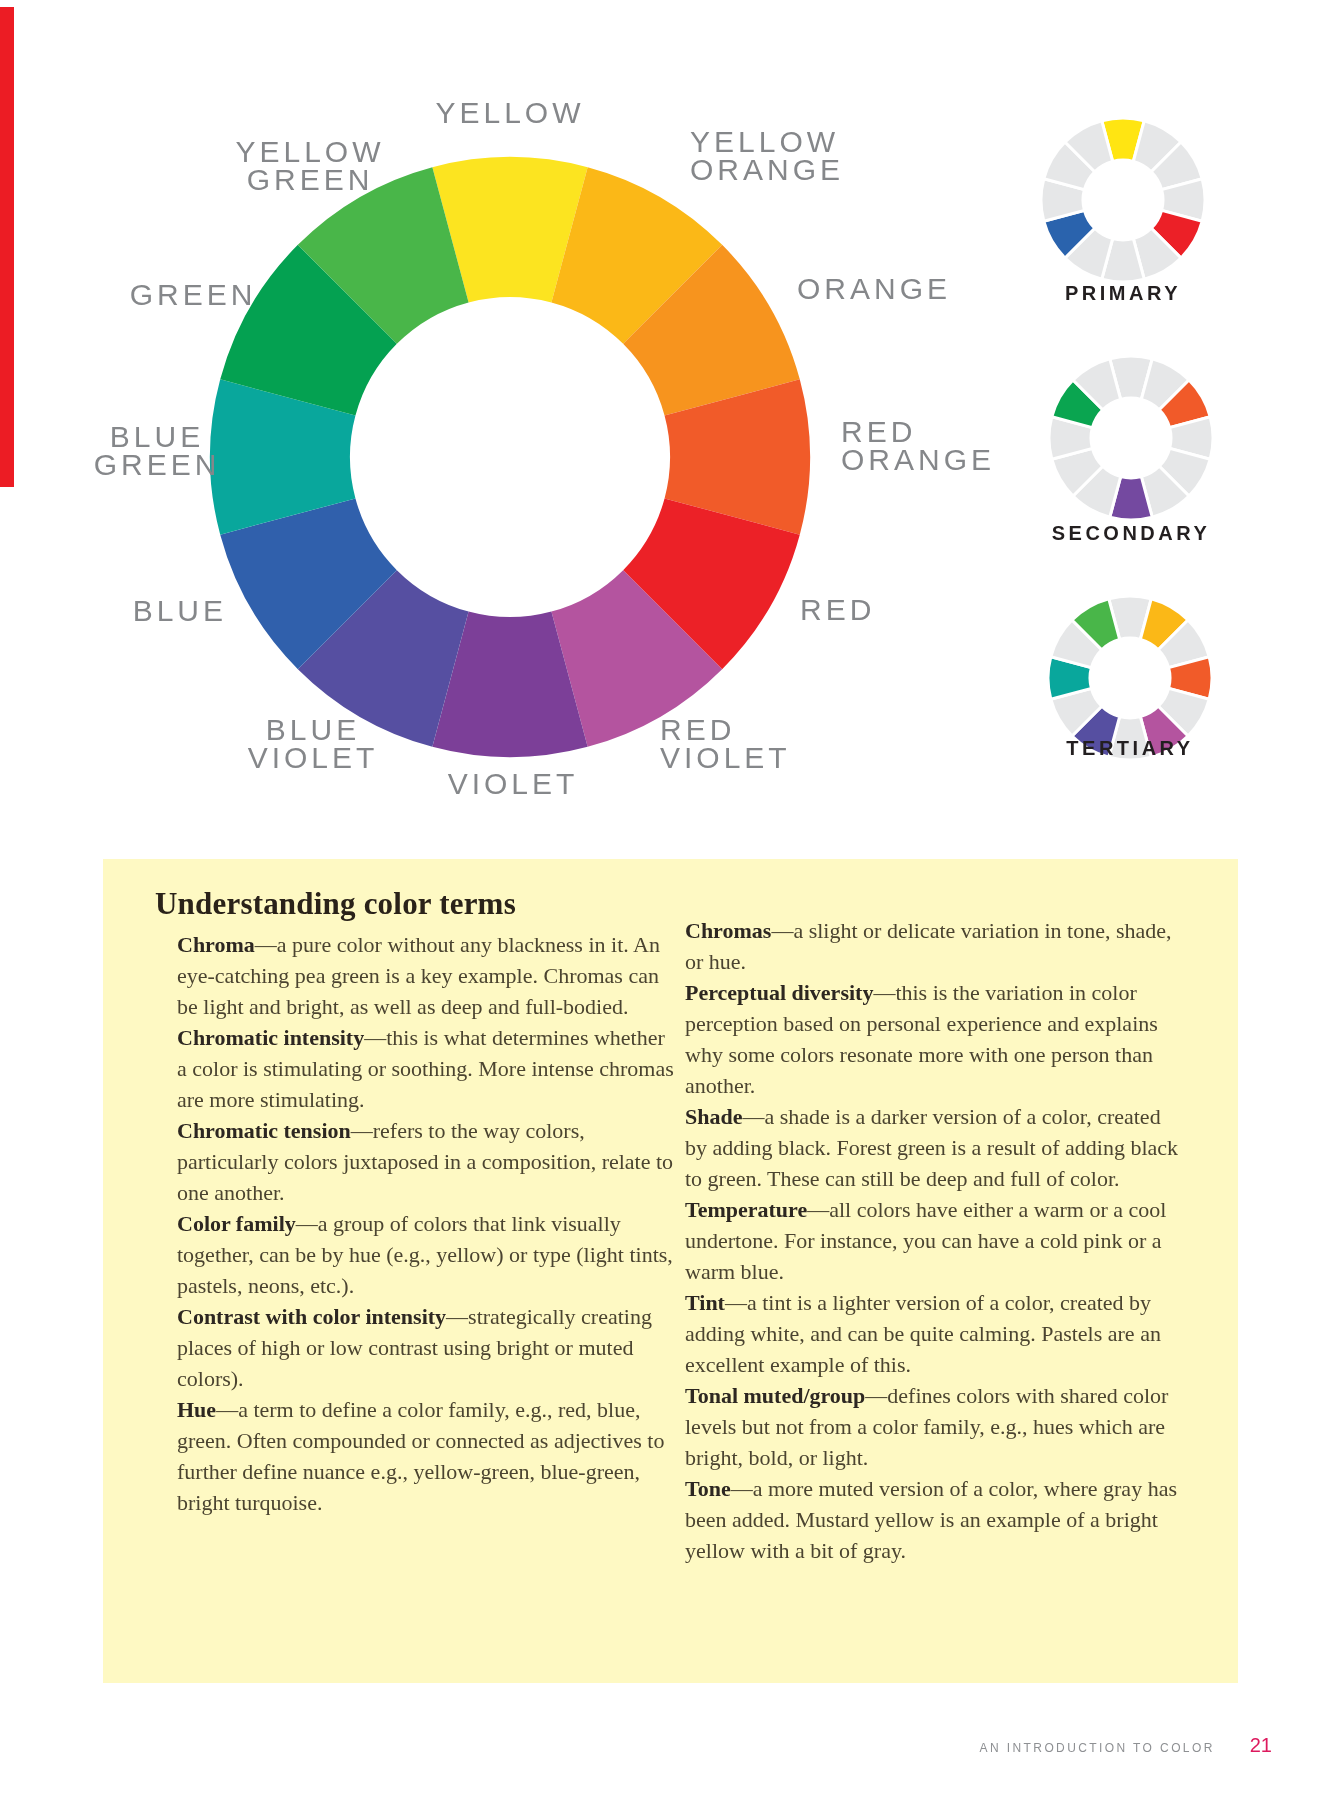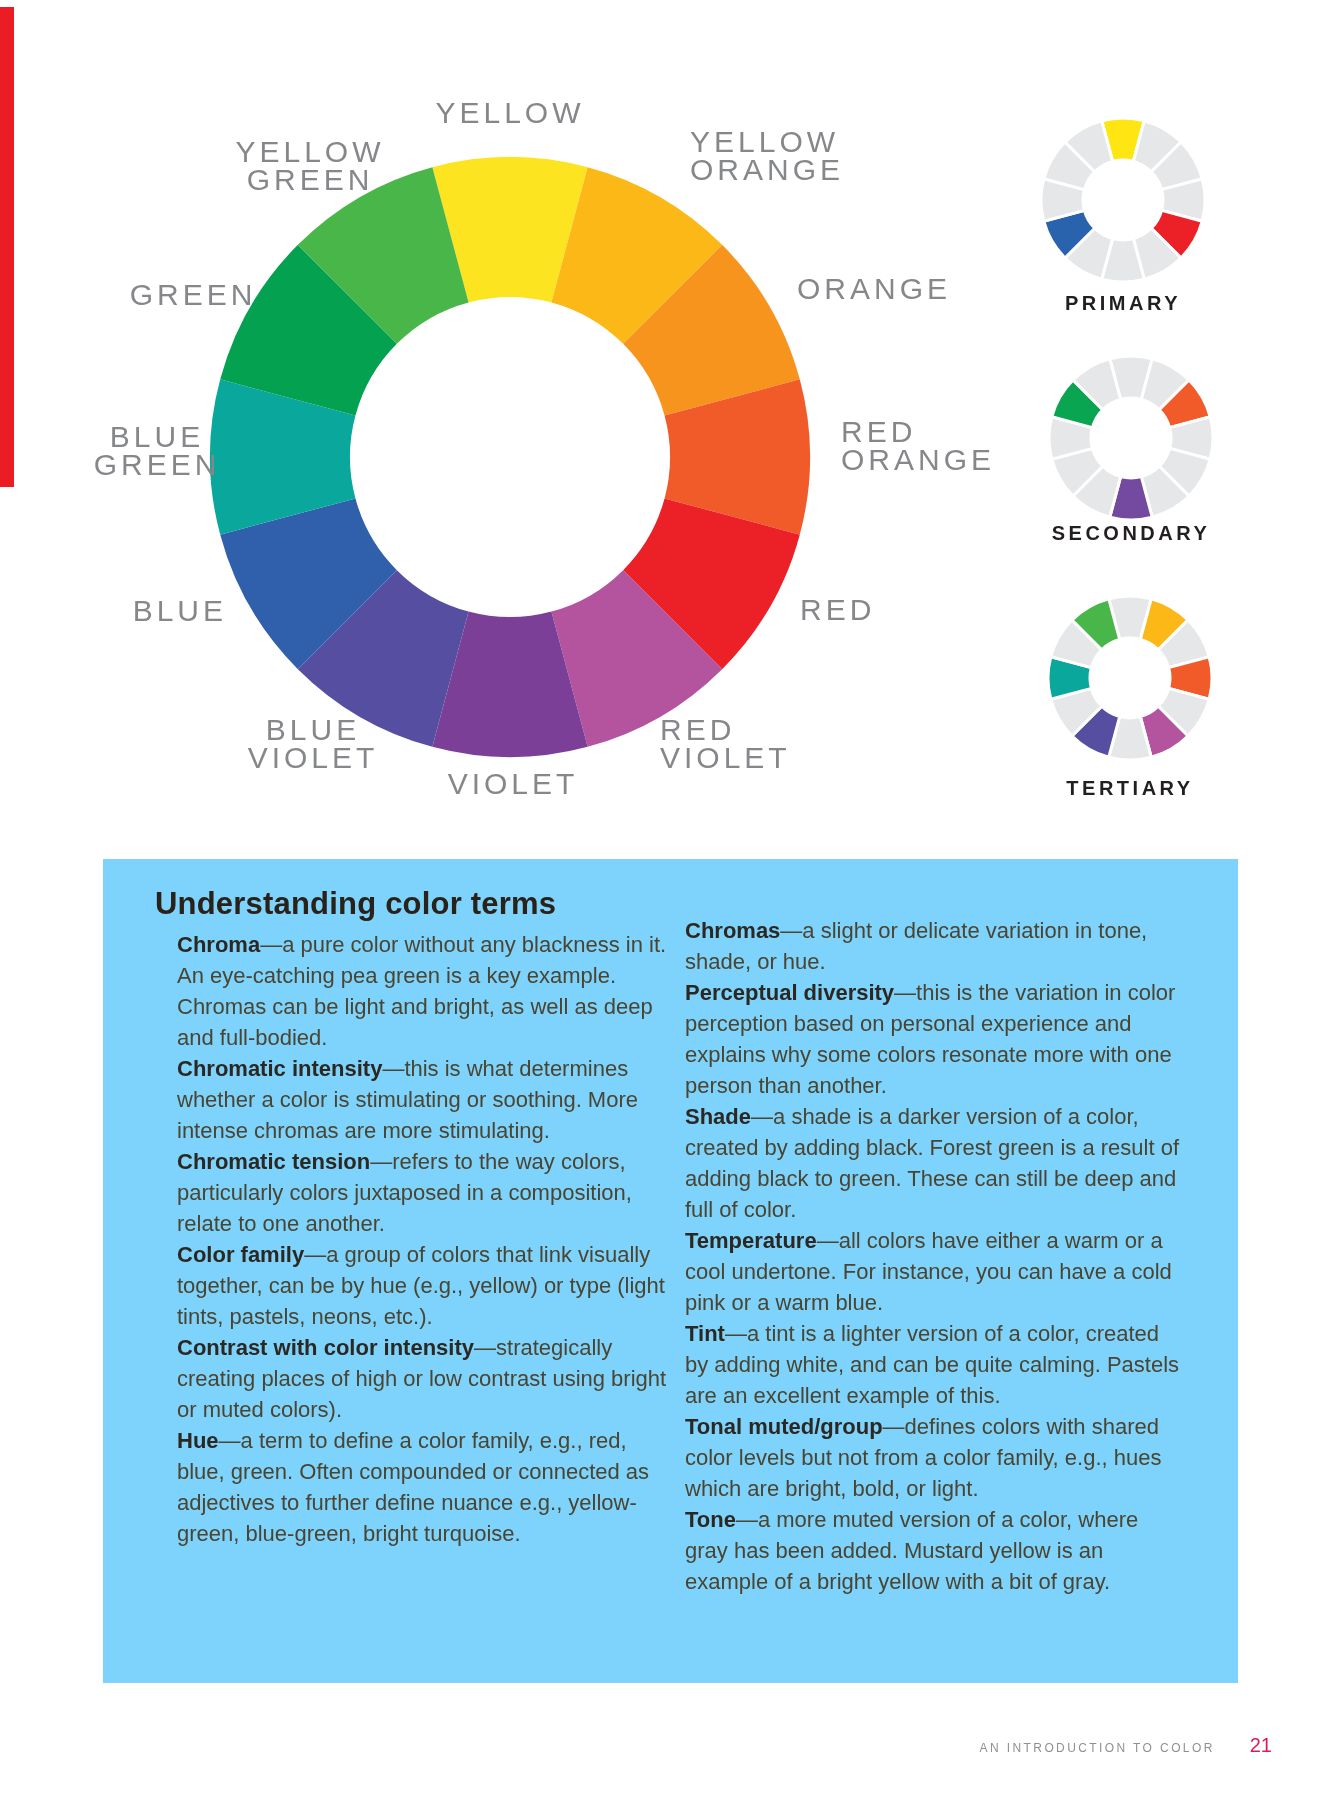--- a/index.html
+++ b/index.html
@@ -114,21 +114,21 @@
       <path d="M 166.21 65.78 A 82 82 0 0 1 166.21 108.22 L 125.64 97.35 A 40 40 0 0 0 125.64 76.65 Z" fill="#E6E7E8" stroke="#ffffff" stroke-width="3"></path>
       <path d="M 166.21 108.22 A 82 82 0 0 1 144.98 144.98 L 115.28 115.28 A 40 40 0 0 0 125.64 97.35 Z" fill="#EC2027" stroke="#ffffff" stroke-width="3"></path>
       <path d="M 144.98 144.98 A 82 82 0 0 1 108.22 166.21 L 97.35 125.64 A 40 40 0 0 0 115.28 115.28 Z" fill="#E6E7E8" stroke="#ffffff" stroke-width="3"></path>
       <path d="M 108.22 166.21 A 82 82 0 0 1 65.78 166.21 L 76.65 125.64 A 40 40 0 0 0 97.35 125.64 Z" fill="#E6E7E8" stroke="#ffffff" stroke-width="3"></path>
       <path d="M 65.78 166.21 A 82 82 0 0 1 29.02 144.98 L 58.72 115.28 A 40 40 0 0 0 76.65 125.64 Z" fill="#E6E7E8" stroke="#ffffff" stroke-width="3"></path>
       <path d="M 29.02 144.98 A 82 82 0 0 1 7.79 108.22 L 48.36 97.35 A 40 40 0 0 0 58.72 115.28 Z" fill="#2A63AD" stroke="#ffffff" stroke-width="3"></path>
       <path d="M 7.79 108.22 A 82 82 0 0 1 7.79 65.78 L 48.36 76.65 A 40 40 0 0 0 48.36 97.35 Z" fill="#E6E7E8" stroke="#ffffff" stroke-width="3"></path>
       <path d="M 7.79 65.78 A 82 82 0 0 1 29.02 29.02 L 58.72 58.72 A 40 40 0 0 0 48.36 76.65 Z" fill="#E6E7E8" stroke="#ffffff" stroke-width="3"></path>
       <path d="M 29.02 29.02 A 82 82 0 0 1 65.78 7.79 L 76.65 48.36 A 40 40 0 0 0 58.72 58.72 Z" fill="#E6E7E8" stroke="#ffffff" stroke-width="3"></path>
     </svg>
-  <div class="mini-label" style="left:1123px;top:303px">PRIMARY</div>
+  <div class="mini-label" style="left:1123px;top:293px">PRIMARY</div>
 
   <svg class="mini-wheel-svg" id="mini-svg-1" style="left:1044px;top:351px" width="174" height="174">
       <path d="M 65.78 7.79 A 82 82 0 0 1 108.22 7.79 L 97.35 48.36 A 40 40 0 0 0 76.65 48.36 Z" fill="#E6E7E8" stroke="#ffffff" stroke-width="3"></path>
       <path d="M 108.22 7.79 A 82 82 0 0 1 144.98 29.02 L 115.28 58.72 A 40 40 0 0 0 97.35 48.36 Z" fill="#E6E7E8" stroke="#ffffff" stroke-width="3"></path>
       <path d="M 144.98 29.02 A 82 82 0 0 1 166.21 65.78 L 125.64 76.65 A 40 40 0 0 0 115.28 58.72 Z" fill="#F15A29" stroke="#ffffff" stroke-width="3"></path>
       <path d="M 166.21 65.78 A 82 82 0 0 1 166.21 108.22 L 125.64 97.35 A 40 40 0 0 0 125.64 76.65 Z" fill="#E6E7E8" stroke="#ffffff" stroke-width="3"></path>
       <path d="M 166.21 108.22 A 82 82 0 0 1 144.98 144.98 L 115.28 115.28 A 40 40 0 0 0 125.64 97.35 Z" fill="#E6E7E8" stroke="#ffffff" stroke-width="3"></path>
       <path d="M 144.98 144.98 A 82 82 0 0 1 108.22 166.21 L 97.35 125.64 A 40 40 0 0 0 115.28 115.28 Z" fill="#E6E7E8" stroke="#ffffff" stroke-width="3"></path>
       <path d="M 108.22 166.21 A 82 82 0 0 1 65.78 166.21 L 76.65 125.64 A 40 40 0 0 0 97.35 125.64 Z" fill="#7449A0" stroke="#ffffff" stroke-width="3"></path>
       <path d="M 65.78 166.21 A 82 82 0 0 1 29.02 144.98 L 58.72 115.28 A 40 40 0 0 0 76.65 125.64 Z" fill="#E6E7E8" stroke="#ffffff" stroke-width="3"></path>
@@ -146,23 +146,23 @@
       <path d="M 166.21 65.78 A 82 82 0 0 1 166.21 108.22 L 125.64 97.35 A 40 40 0 0 0 125.64 76.65 Z" fill="#F15B29" stroke="#ffffff" stroke-width="3"></path>
       <path d="M 166.21 108.22 A 82 82 0 0 1 144.98 144.98 L 115.28 115.28 A 40 40 0 0 0 125.64 97.35 Z" fill="#E6E7E8" stroke="#ffffff" stroke-width="3"></path>
       <path d="M 144.98 144.98 A 82 82 0 0 1 108.22 166.21 L 97.35 125.64 A 40 40 0 0 0 115.28 115.28 Z" fill="#B4549F" stroke="#ffffff" stroke-width="3"></path>
       <path d="M 108.22 166.21 A 82 82 0 0 1 65.78 166.21 L 76.65 125.64 A 40 40 0 0 0 97.35 125.64 Z" fill="#E6E7E8" stroke="#ffffff" stroke-width="3"></path>
       <path d="M 65.78 166.21 A 82 82 0 0 1 29.02 144.98 L 58.72 115.28 A 40 40 0 0 0 76.65 125.64 Z" fill="#564FA1" stroke="#ffffff" stroke-width="3"></path>
       <path d="M 29.02 144.98 A 82 82 0 0 1 7.79 108.22 L 48.36 97.35 A 40 40 0 0 0 58.72 115.28 Z" fill="#E6E7E8" stroke="#ffffff" stroke-width="3"></path>
       <path d="M 7.79 108.22 A 82 82 0 0 1 7.79 65.78 L 48.36 76.65 A 40 40 0 0 0 48.36 97.35 Z" fill="#09A79C" stroke="#ffffff" stroke-width="3"></path>
       <path d="M 7.79 65.78 A 82 82 0 0 1 29.02 29.02 L 58.72 58.72 A 40 40 0 0 0 48.36 76.65 Z" fill="#E6E7E8" stroke="#ffffff" stroke-width="3"></path>
       <path d="M 29.02 29.02 A 82 82 0 0 1 65.78 7.79 L 76.65 48.36 A 40 40 0 0 0 58.72 58.72 Z" fill="#49B649" stroke="#ffffff" stroke-width="3"></path>
     </svg>
-  <div class="mini-label" style="left:1130px;top:788px">TERTIARY</div>
+  <div class="mini-label" style="left:1130px;top:748px">TERTIARY</div>
 
-  <div id="glossary-box" style="background: #7dd3fc;">
+  <div id="glossary-box" style="background: #fef9c3; font-family: Liberation Serif, serif;">
     <div id="glossary-title">Understanding color terms</div>
     <div class="gloss-col" id="gloss-col-1">
         <p class="entry"><b>Chroma</b><span>—a pure color without any blackness in it. An eye-catching pea green is a key example. Chromas can be light and bright, as well as deep and full-bodied.</span></p>
         <p class="entry"><b>Chromatic intensity</b><span>—this is what determines whether a color is stimulating or soothing. More intense chromas are more stimulating.</span></p>
         <p class="entry"><b>Chromatic tension</b><span>—refers to the way colors, particularly colors juxtaposed in a composition, relate to one another.</span></p>
         <p class="entry"><b>Color family</b><span>—a group of colors that link visually together, can be by hue (e.g., yellow) or type (light tints, pastels, neons, etc.).</span></p>
         <p class="entry"><b>Contrast with color intensity</b><span>—strategically creating places of high or low contrast using bright or muted colors).</span></p>
         <p class="entry"><b>Hue</b><span>—a term to define a color family, e.g., red, blue, green. Often compounded or connected as adjectives to further define nuance e.g., yellow-green, blue-green,  bright turquoise.</span></p>
       </div>
     <div class="gloss-col" id="gloss-col-2">

